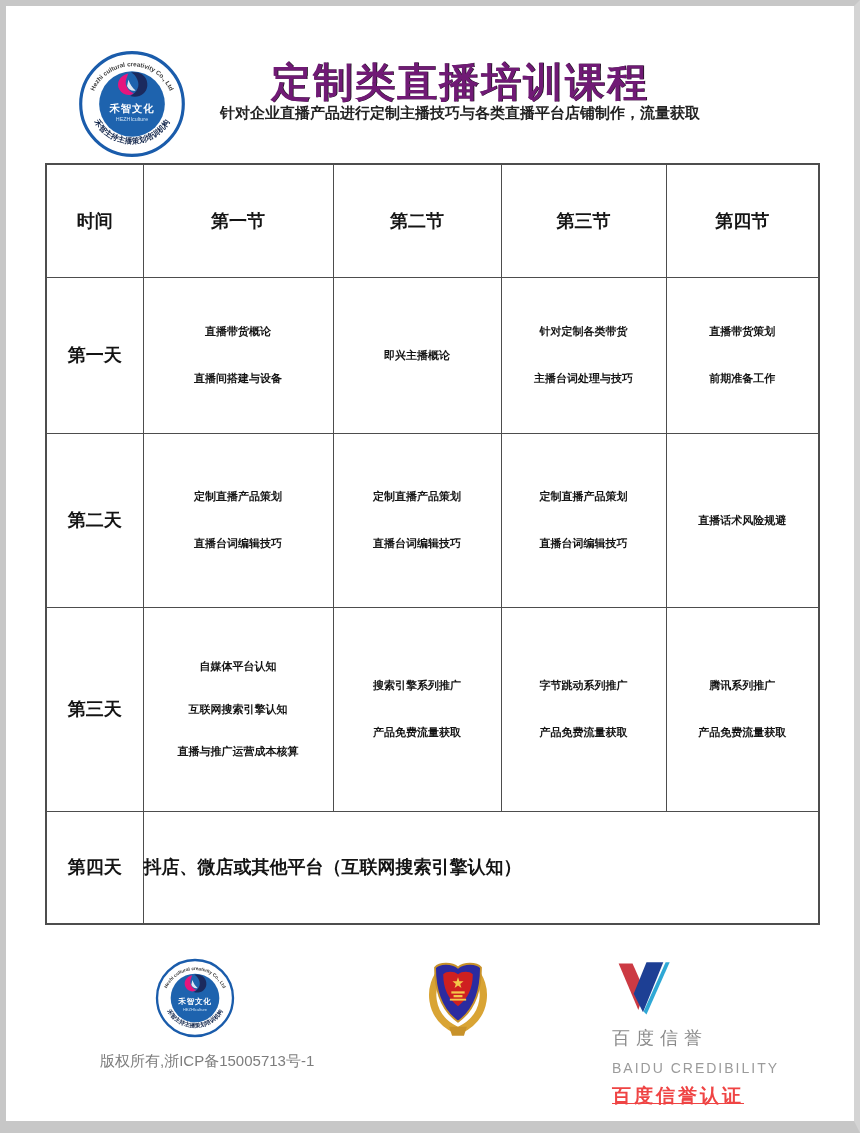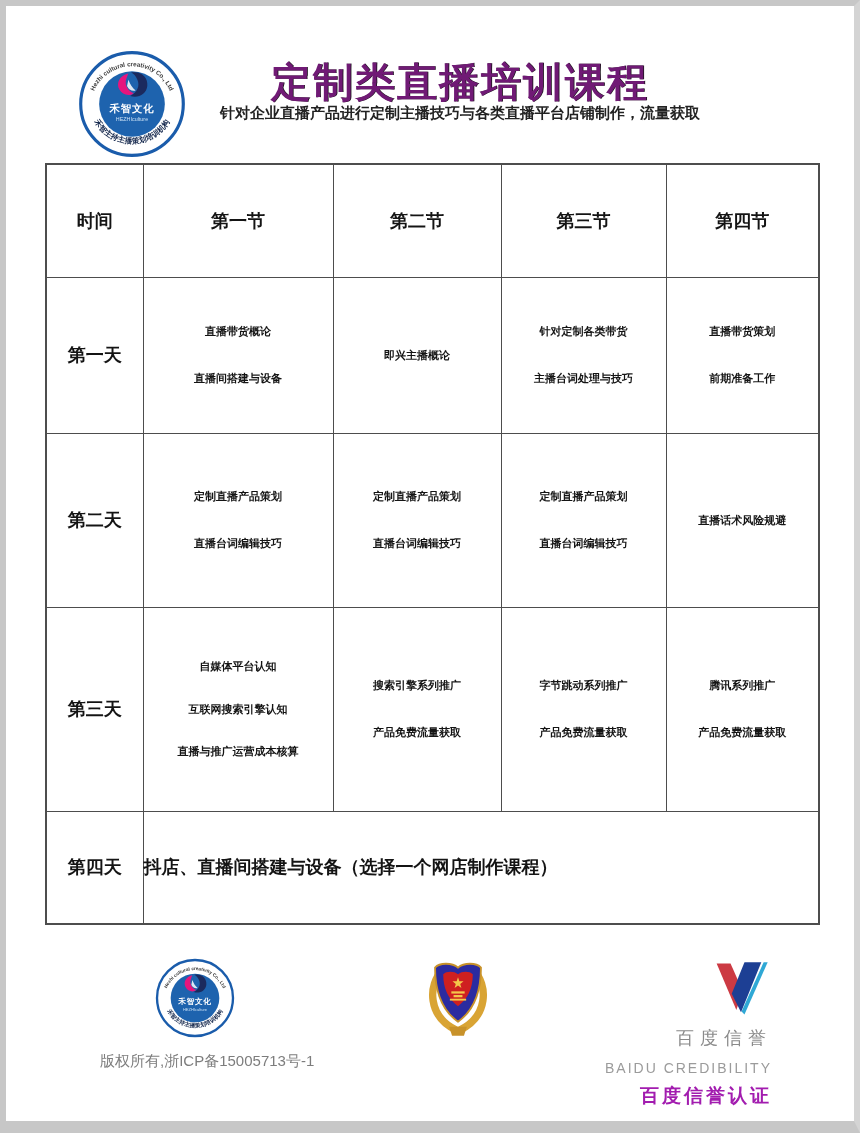--- a/index.html
+++ b/index.html
@@ -44,25 +44,25 @@
   .cell .ln{white-space:nowrap;}
   .cell.tight{gap:30px;}
   .span-cell{font-size:18px;text-align:left;padding-left:12px;}
   
   .footer-left{position:absolute;left:100px;top:958px;width:190px;text-align:center;}
   .footer-left svg{width:80px;height:80px;}
   .copyright-text{margin-top:10px;font-size:15px;color:#7d7d7d;white-space:nowrap;}
   .footer-middle{position:absolute;left:338px;top:954px;width:240px;text-align:center;}
   .footer-middle svg{width:74px;height:88px;}
   .police-text{margin-top:6px;font-size:16px;font-weight:bold;color:#111;white-space:nowrap;letter-spacing:0.2px;}
-  .footer-right{position:absolute;left:592px;top:960px;width:180px;text-align:right;}
+  .footer-right{position:absolute;left:612px;top:960px;width:180px;text-align:left;}
   .footer-right svg{width:62px;height:58px;}
   .baidu-cn{margin-top:4px;font-size:18px;color:#8a8a8a;letter-spacing:6px;}
   .baidu-en{margin-top:10px;font-size:14px;color:#9b9b9b;letter-spacing:2px;}
-  .baidu-cert{margin-top:7px;font-size:19px;font-weight:bold;color:#a21caf;letter-spacing:3px;}
+  .baidu-cert{margin-top:7px;font-size:19px;font-weight:bold;color:#ef4444;letter-spacing:3px;text-decoration:underline;}
 </style>
 </head>
 <body>
 
 <div class="frame"></div>
 
 <div class="header-logo">
   <svg viewBox="0 0 120 120">
     <circle cx="60" cy="60" r="57" fill="#ffffff" stroke="#1a5cab" stroke-width="3.5"></circle>
     <defs>
@@ -178,21 +178,21 @@
         </td>
     <td>
           <div class="cell">
       <div class="ln">腾讯系列推广</div>
       <div class="ln">产品免费流量获取</div>
     </div>
         </td>
   </tr>
   <tr style="height:113px">
     <td class="day-cell">第四天</td>
-    <td class="span-cell" colspan="4">抖店、直播间搭建与设备（选择一个网店制作课程）</td>
+    <td class="span-cell" colspan="4">抖店、微店或其他平台（互联网搜索引擎认知）</td>
   </tr>
 </tbody>
   </table>
 
 <div class="footer-left">
   <svg viewBox="0 0 120 120">
     <circle cx="60" cy="60" r="57" fill="#ffffff" stroke="#1a5cab" stroke-width="3.5"></circle>
     <defs>
       <path id="arc-top-f" d="M 14,64 A 46,46 0 0 1 106,64"></path>
       <path id="arc-bot-f" d="M 12,56 A 48,48 0 0 0 108,56"></path>

